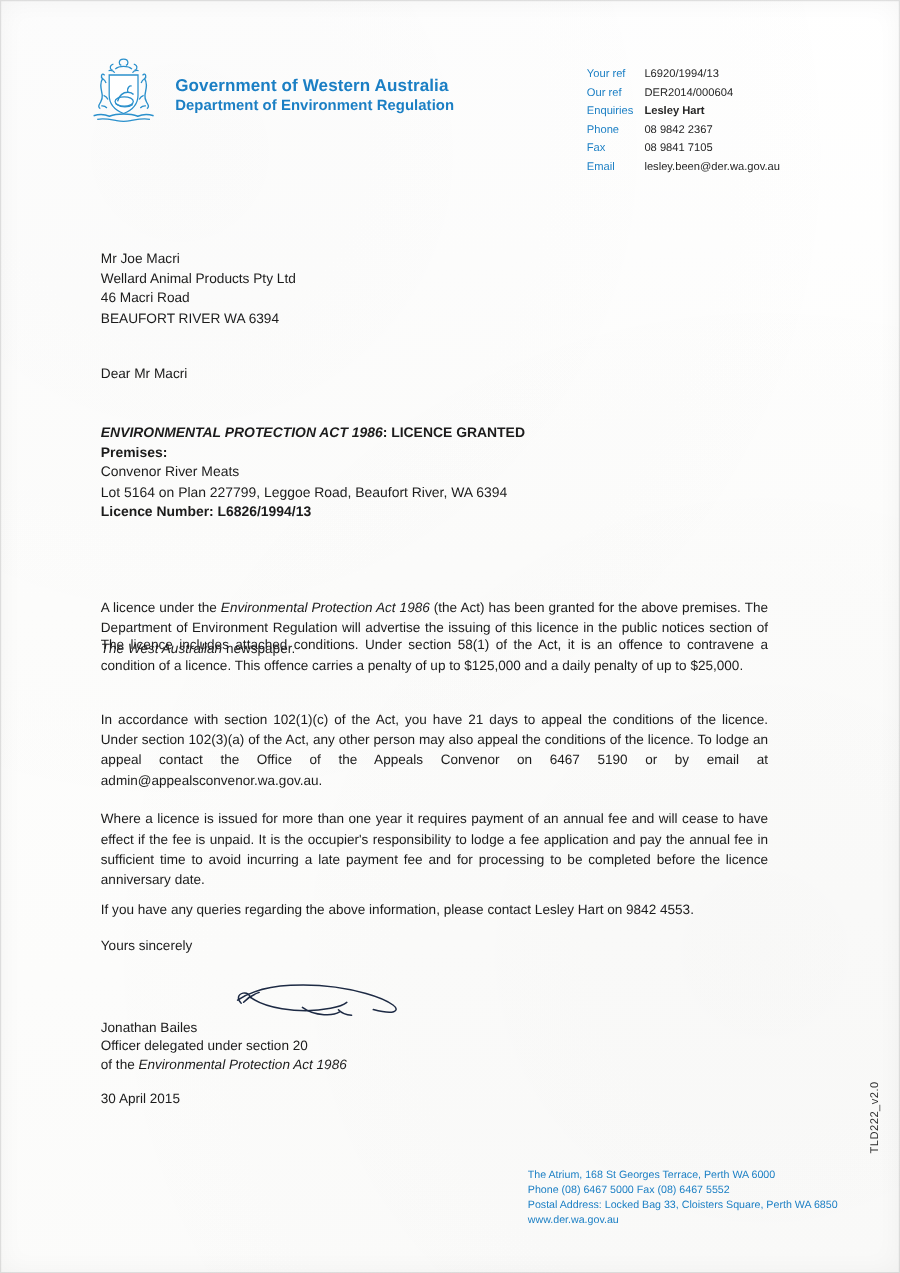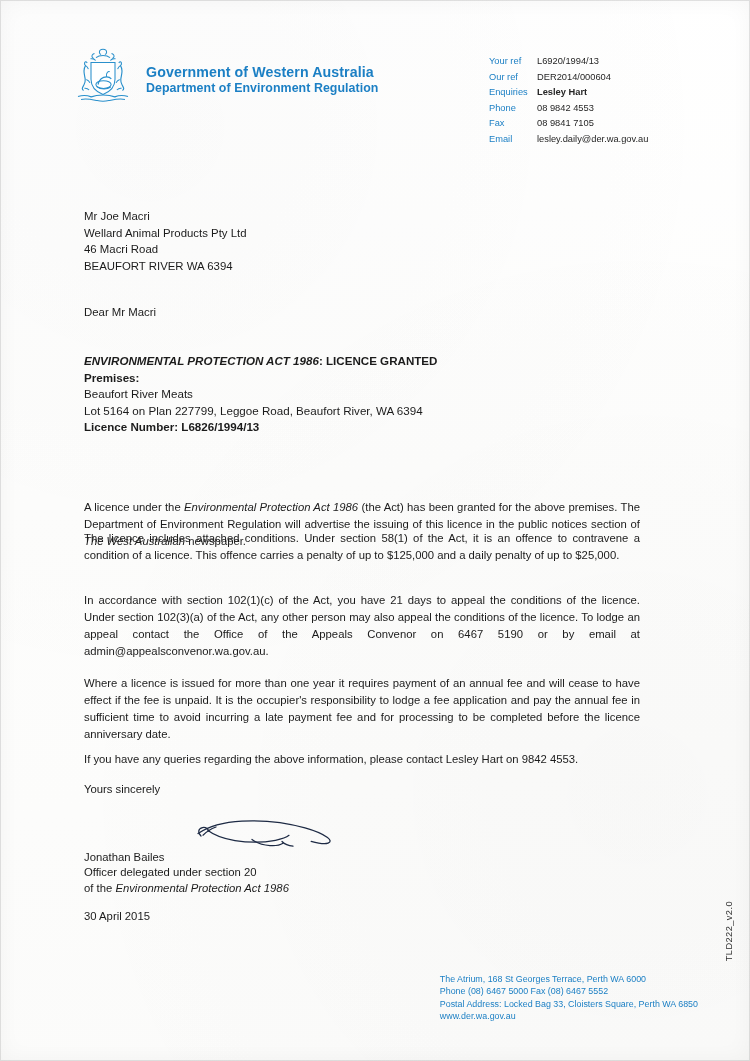--- a/index.html
+++ b/index.html
@@ -219,47 +219,47 @@
     <div class="ref-row">
       <span class="ref-label">Our ref</span>
       <span class="ref-value">DER2014/000604</span>
     </div>
     <div class="ref-row">
       <span class="ref-label">Enquiries</span>
       <span class="ref-value strong">Lesley Hart</span>
     </div>
     <div class="ref-row">
       <span class="ref-label">Phone</span>
-      <span class="ref-value">08 9842 4553</span>
+      <span class="ref-value">08 9842 2367</span>
     </div>
     <div class="ref-row">
       <span class="ref-label">Fax</span>
       <span class="ref-value">08 9841 7105</span>
     </div>
     <div class="ref-row">
       <span class="ref-label">Email</span>
-      <span class="ref-value">lesley.daily@der.wa.gov.au</span>
+      <span class="ref-value">lesley.been@der.wa.gov.au</span>
     </div>
   </div>
 
   <div id="body">
 
     <div class="addr">
       <div>Mr Joe Macri</div>
       <div>Wellard Animal Products Pty Ltd</div>
       <div>46 Macri Road</div>
       <div>BEAUFORT RIVER  WA  6394</div>
     </div>
 
     <div class="salutation">Dear Mr Macri</div>
 
     <div class="subject-block">
       <div class="subject-title"><em>ENVIRONMENTAL PROTECTION ACT 1986</em><span>:  LICENCE GRANTED</span></div>
       <div class="subject-bold">Premises:</div>
-      <div class="subject-plain">Beaufort River Meats</div>
+      <div class="subject-plain">Convenor River Meats</div>
       <div class="subject-plain">Lot 5164 on Plan 227799, Leggoe Road, Beaufort River, WA 6394</div>
       <div class="subject-bold"><span>Licence Number: </span><span>L6826/1994/13</span></div>
     </div>
 
     <p class="para" id="para1"><span>A licence under the </span><em>Environmental Protection Act 1986</em><span> (the Act) has been granted for the above premises. The Department of Environment Regulation will advertise the issuing of this licence in the public notices section of </span><em>The West Australian</em><span> newspaper.</span></p>
 
     <p class="para" id="para2">The licence includes attached conditions. Under section 58(1) of the Act, it is an offence to contravene a condition of a licence. This offence carries a penalty of up to $125,000 and a daily penalty of up to $25,000.</p>
 
     <p class="para" id="para3">In accordance with section 102(1)(c) of the Act, you have 21 days to appeal the conditions of the licence. Under section 102(3)(a) of the Act, any other person may also appeal the conditions of the licence. To lodge an appeal contact the Office of the Appeals Convenor on 6467 5190 or by email at admin@appealsconvenor.wa.gov.au.</p>
 

